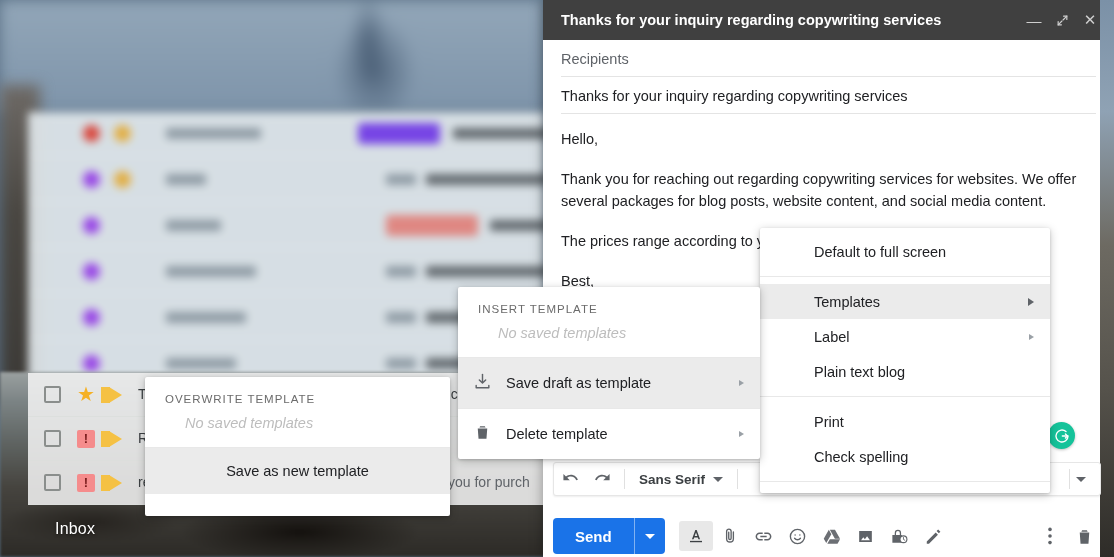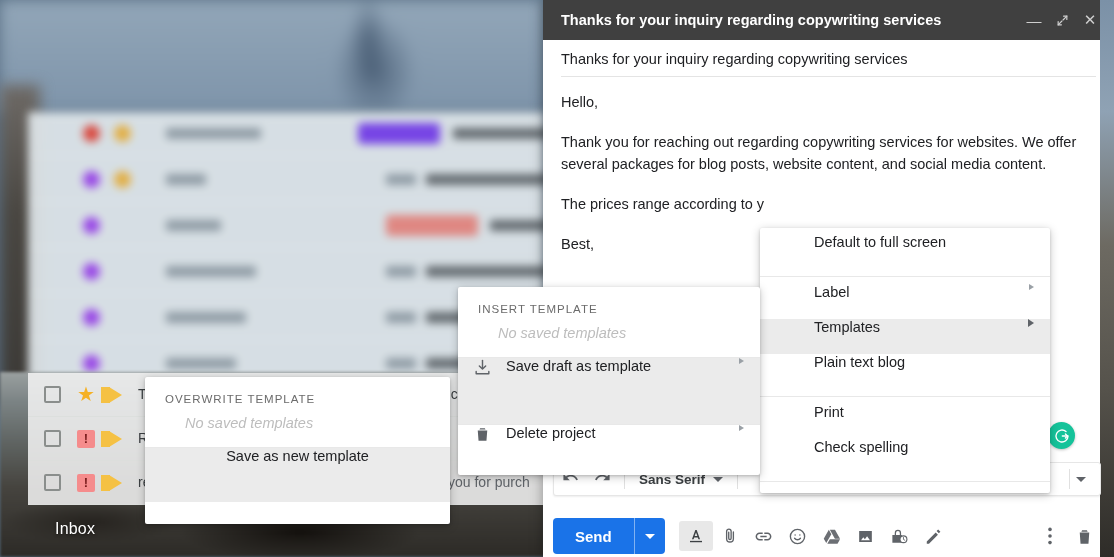--- a/index.html
+++ b/index.html
@@ -135,21 +135,21 @@
   .tool-ico.active { background: #e8e8e8; border-radius: 3px; }
   .trash-ico { margin-left: auto; }
 
   
   .menu {
     position: absolute; background: #fff; border-radius: 2px;
     box-shadow: 0 2px 10px rgba(0,0,0,.22), 0 1px 3px rgba(0,0,0,.16);
     font-size: 14.5px; color: #202124; z-index: 20;
   }
   .m-item {
-    height: 35px; display: flex; white-space: nowrap;
+    height: 35px; display: flex; align-items: center; white-space: nowrap;
   }
   .m-item.hl { background: #ebebeb; }
   .m-sep { height: 1px; background: #e8e8e8; margin: 7px 0; }
   .m-arrow {
     margin-left: auto; margin-right: 16px; width: 0; height: 0;
     border-top: 4.5px solid transparent; border-bottom: 4.5px solid transparent;
     border-left: 6px solid #5f6368;
   }
   .m-arrow.small { border-top-width: 3.5px; border-bottom-width: 3.5px; border-left-width: 5px; border-left-color: #9aa0a6; }
   .m-head {
@@ -269,20 +269,21 @@
       <svg width="13" height="13" viewBox="0 0 24 24" fill="none" stroke="#cfcfcf" stroke-width="2.2" stroke-linecap="round">
         <path d="M14 4h6v6"></path>
           <path d="M20 4l-7 7"></path>
           <path d="M10 20H4v-6"></path>
           <path d="M4 20l7-7"></path>
       </svg>
     </div>
     <div class="c-win-btn">✕</div>
   </div>
 
+  <div class="c-field">Recipients</div>
   <div class="c-field subject">Thanks for your inquiry regarding copywriting services</div>
 
   <div class="c-body">
     <p>Hello,</p>
     <p>Thank you for reaching out regarding copywriting services for websites. We offer several packages for blog posts, website content, and social media content.</p>
     <p>The prices range according to y</p>
     <p>Best,</p>
   </div>
 </div>
 
@@ -385,69 +386,69 @@
       <path d="M12.5 12H19"></path>
       <path d="M16.6 9.4 19.2 12l-2.6 2.6"></path>
   </svg>
 </div>
 
 <div class="menu" id="menu-right">
   <div class="m-item">
     <span>Default to full screen</span>
   </div>
   <div class="m-sep"></div>
+  <div class="m-item hl">
+    <span>Templates</span>
+    <span class="m-arrow"></span>
+  </div>
   <div class="m-item">
     <span>Label</span>
     <span class="m-arrow small"></span>
-  </div>
-  <div class="m-item hl">
-    <span>Templates</span>
-    <span class="m-arrow"></span>
   </div>
   <div class="m-item">
     <span>Plain text blog</span>
   </div>
   <div class="m-sep"></div>
   <div class="m-item">
     <span>Print</span>
   </div>
   <div class="m-item">
     <span>Check spelling</span>
   </div>
   <div class="m-sep"></div>
 </div>
 
 <div class="menu" id="menu-mid">
   <div class="m-head">INSERT TEMPLATE</div>
   <div class="m-empty">No saved templates</div>
   <div style="height:1px;background:#e8e8e8"></div>
-  <div class="m-item hl" style="height:66px">
+  <div class="m-item hl" style="height:50px">
     <span class="m-ico">
       <svg width="19" height="19" viewBox="0 0 24 24" fill="none" stroke="#5f6368" stroke-width="1.8" stroke-linecap="round" stroke-linejoin="round">
           <path d="M12 3v10"></path>
           <path d="M8 10l4 4 4-4"></path>
           <path d="M4 17v3h16v-3"></path>
         </svg>
     </span>
     <span>Save draft as template</span>
     <span class="m-arrow small"></span>
   </div>
   <div style="height:1px;background:#e8e8e8"></div>
   <div class="m-item" style="height:50px">
     <span class="m-ico">
       <svg width="19" height="19" viewBox="0 0 24 24" fill="#5f6368">
           <path d="M6 7h12l-1 13H7L6 7zm3-3h6l.8 1.6H8.2L9 4z"></path>
         </svg>
     </span>
-    <span>Delete project</span>
+    <span>Delete template</span>
     <span class="m-arrow small"></span>
   </div>
 </div>
 
 <div class="menu" id="menu-left">
   <div class="m-head">OVERWRITE TEMPLATE</div>
   <div class="m-empty">No saved templates</div>
   <div style="height:1px;background:#e8e8e8"></div>
-  <div class="m-item hl" style="height:54px">
+  <div class="m-item hl" style="height:46px">
     <span>Save as new template</span>
   </div>
   <div style="height:12px"></div>
 </div>
 
 </body></html>

